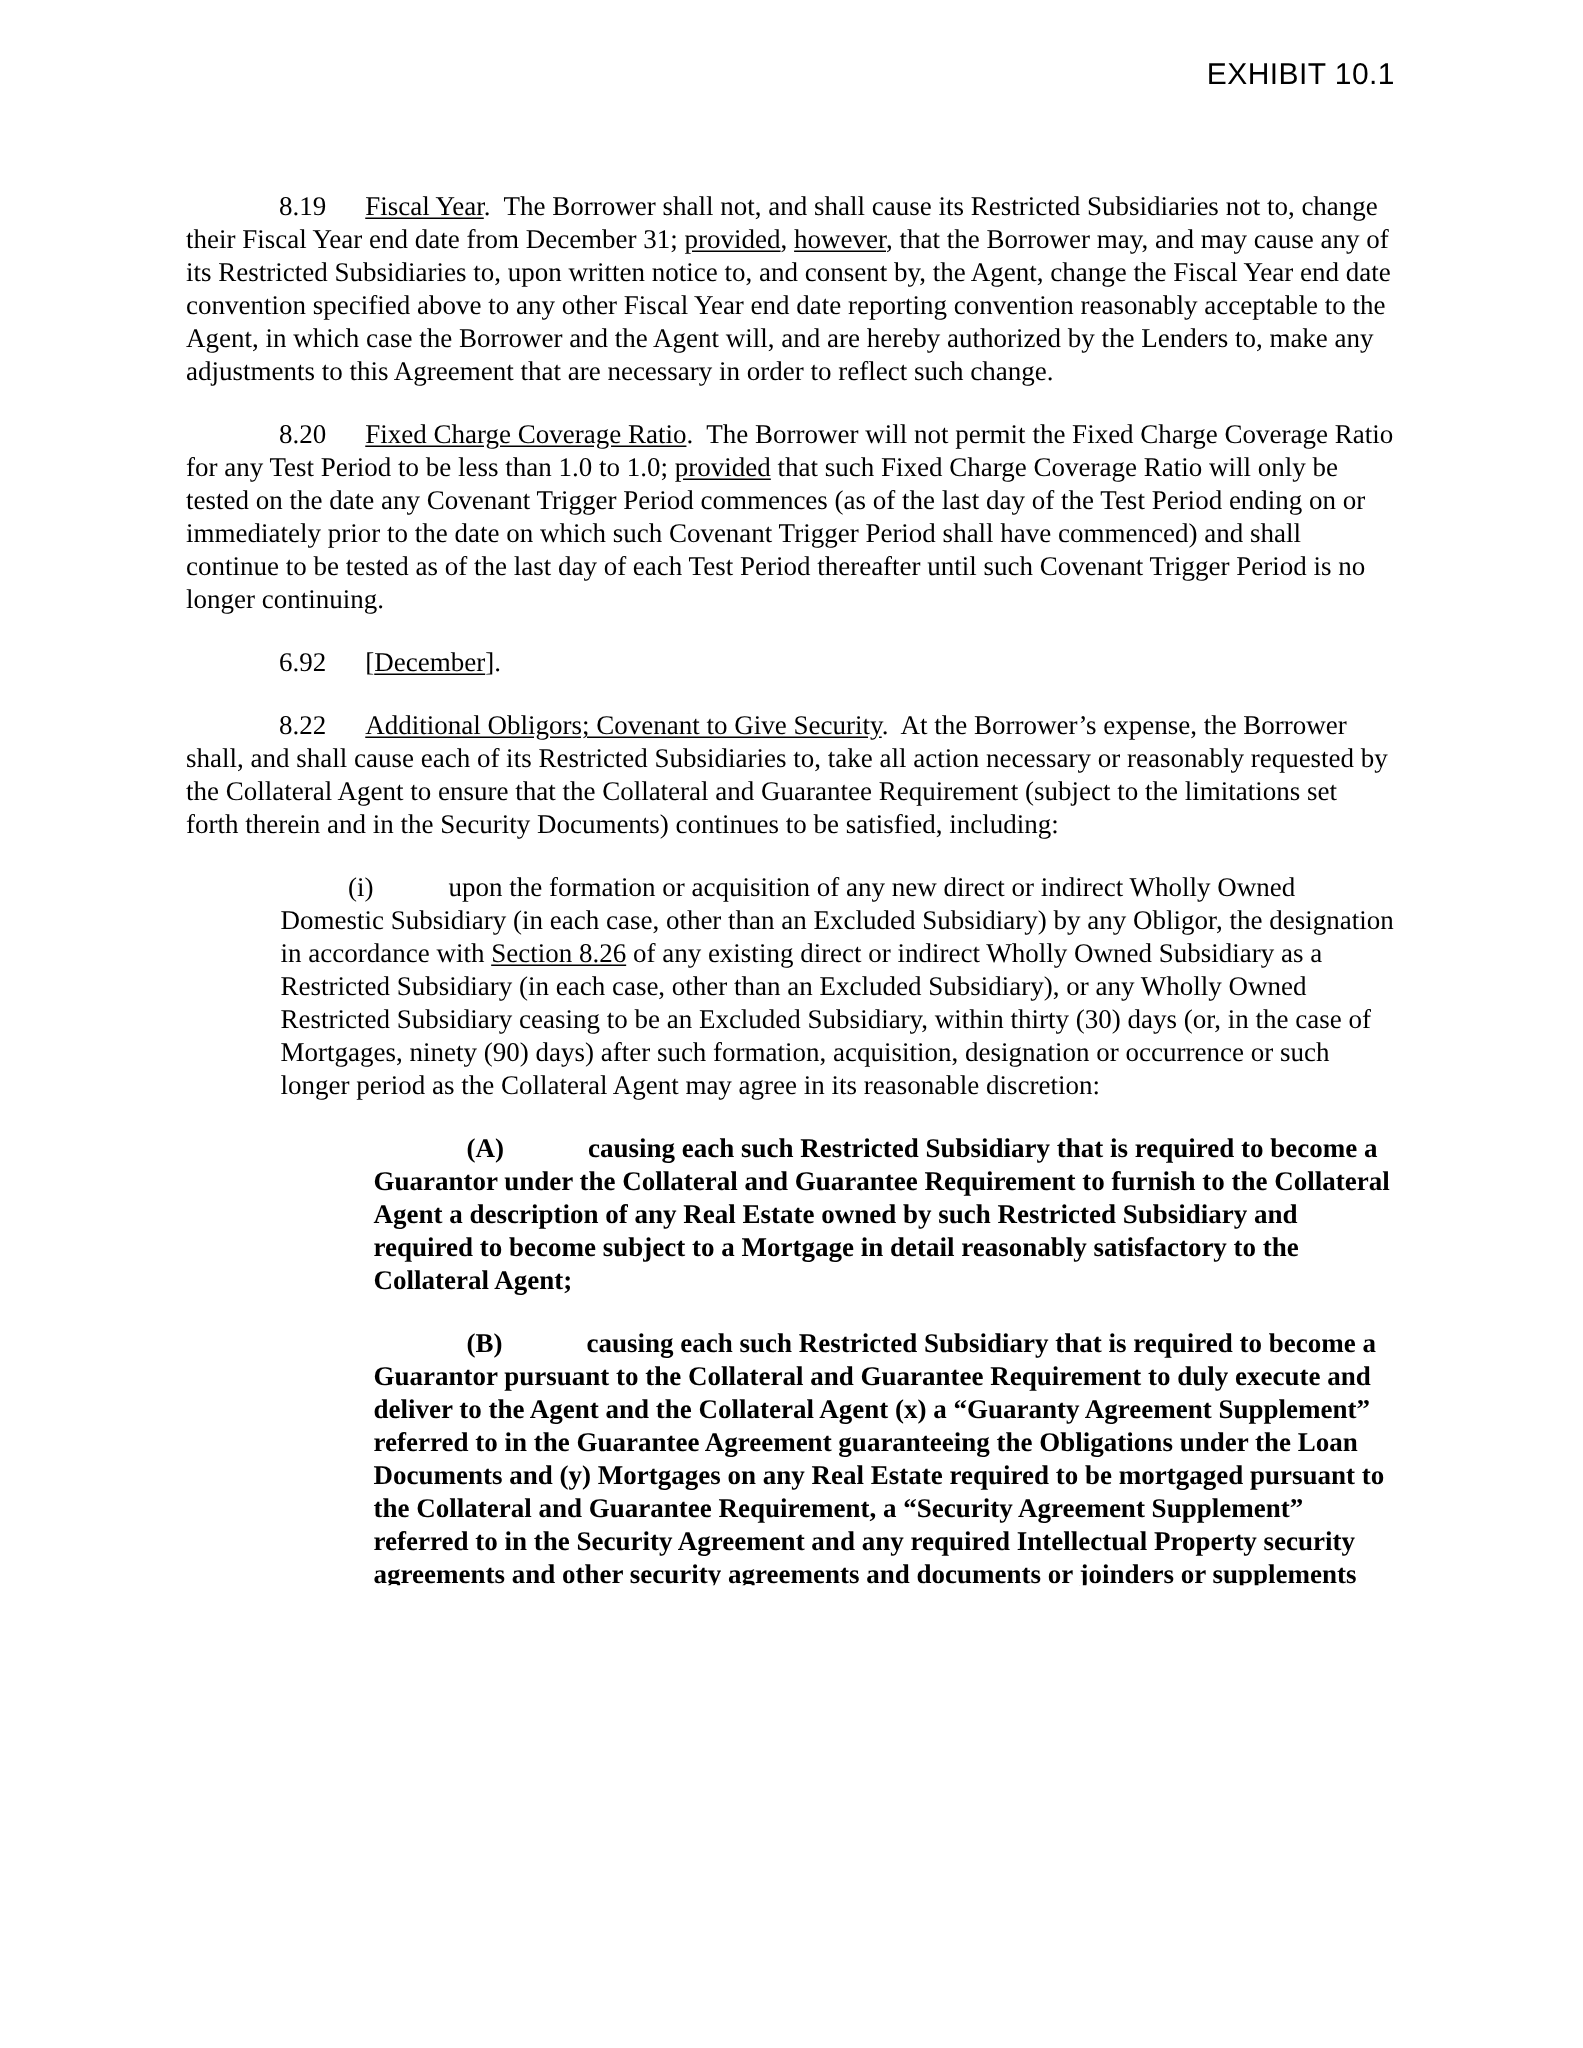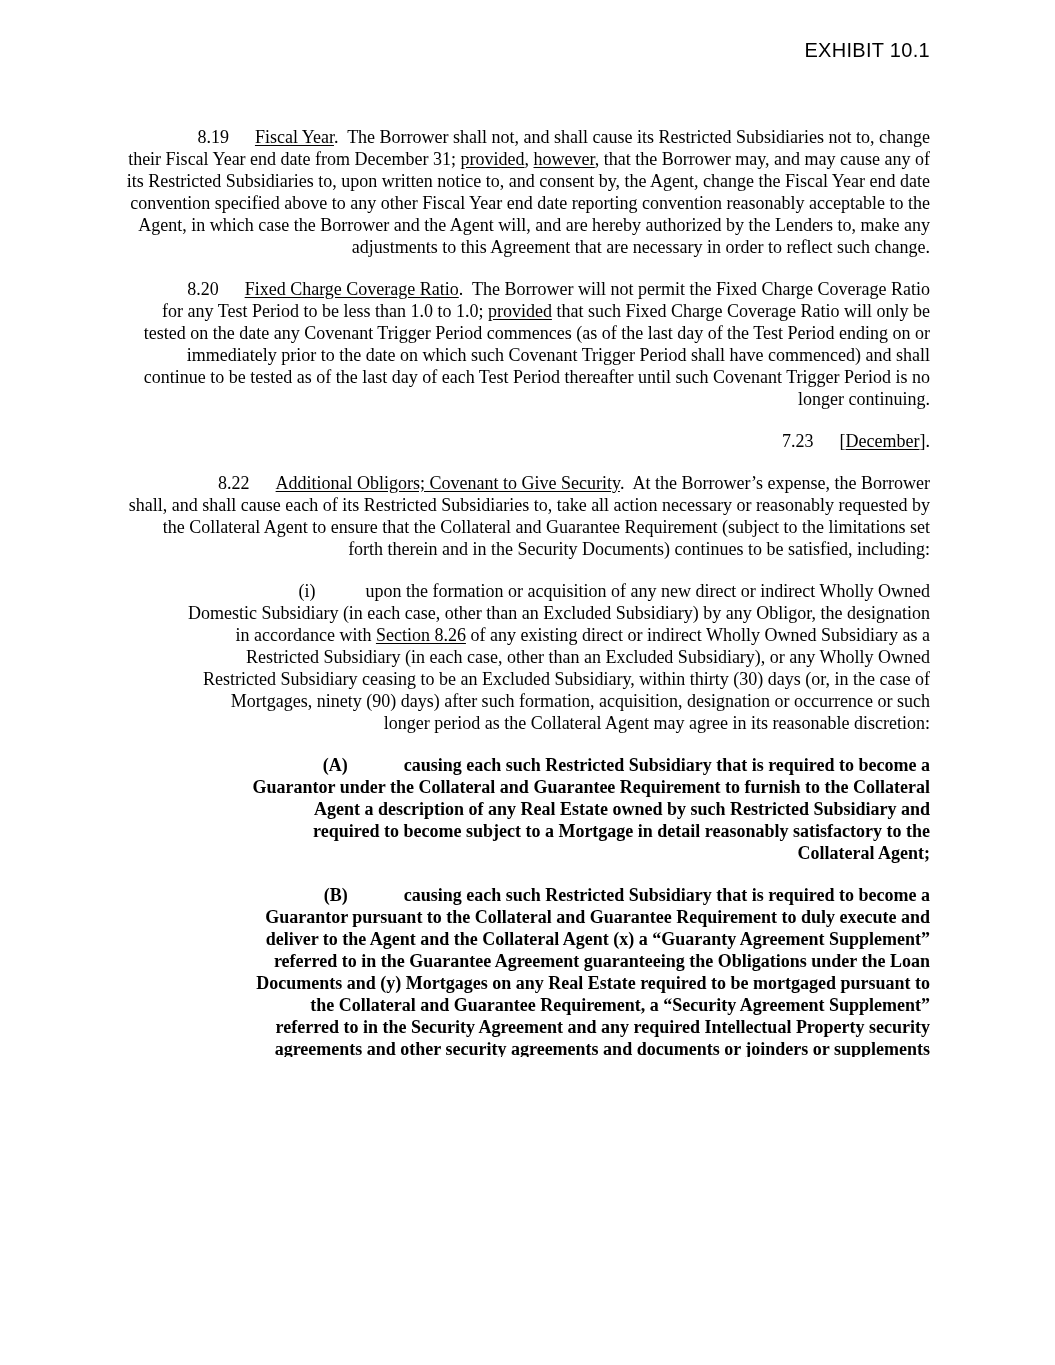--- a/index.html
+++ b/index.html
@@ -25,21 +25,20 @@
     text-align: right;
     font-family: "Liberation Sans", "DejaVu Sans", sans-serif;
     font-size: 20px;
     line-height: 24px;
     letter-spacing: 0.3px;
     margin: 0 0 64px 0;
   }
   .para {
     margin: 0 0 20px 0;
     white-space: pre-wrap;
-    text-align: right;
   }
   .lvl0 { text-indent: 62px; }
   .lvl1 { margin-left: 63px;  text-indent: 45px; }
   .lvl2 { margin-left: 125px; text-indent: 62px; font-weight: bold; }
   .u { text-decoration: underline; text-underline-offset: 2px; }
   .tab { display: inline-block; }
   .lvl0 .tab { width: 26px; }
   .lvl1 .tab { width: 50px; }
   .lvl2 .tab { width: 56px; }
   .page-number {
@@ -54,21 +53,21 @@
 </style>
 </head>
 <body>
 
 <div class="page">
   <div class="doc-header">EXHIBIT 10.1</div>
 
   <div>
       <p class="para lvl0"><span>8.19</span><span class="tab"></span><span class="u">Fiscal Year</span><span>.  The Borrower shall not, and shall cause its Restricted Subsidiaries not to, change their Fiscal Year end date from December 31; </span><span class="u">provided</span><span>, </span><span class="u">however</span><span>, that the Borrower may, and may cause any of its Restricted Subsidiaries to, upon written notice to, and consent by, the Agent, change the Fiscal Year end date convention specified above to any other Fiscal Year end date reporting convention reasonably acceptable to the Agent, in which case the Borrower and the Agent will, and are hereby authorized by the Lenders to, make any adjustments to this Agreement that are necessary in order to reflect such change.</span></p>
       <p class="para lvl0"><span>8.20</span><span class="tab"></span><span class="u">Fixed Charge Coverage Ratio</span><span>.  The Borrower will not permit the Fixed Charge Coverage Ratio for any Test Period to be less than 1.0 to 1.0; </span><span class="u">provided</span><span> that such Fixed Charge Coverage Ratio will only be tested on the date any Covenant Trigger Period commences (as of the last day of the Test Period ending on or immediately prior to the date on which such Covenant Trigger Period shall have commenced) and shall continue to be tested as of the last day of each Test Period thereafter until such Covenant Trigger Period is no longer continuing.</span></p>
-      <p class="para lvl0"><span>7.23</span><span class="tab"></span><span>[</span><span class="u">December</span><span>].</span></p>
+      <p class="para lvl0"><span>6.92</span><span class="tab"></span><span>[</span><span class="u">December</span><span>].</span></p>
       <p class="para lvl0"><span>8.22</span><span class="tab"></span><span class="u">Additional Obligors; Covenant to Give Security</span><span>.  At the Borrower’s expense, the Borrower shall, and shall cause each of its Restricted Subsidiaries to, take all action necessary or reasonably requested by the Collateral Agent to ensure that the Collateral and Guarantee Requirement (subject to the limitations set forth therein and in the Security Documents) continues to be satisfied, including:</span></p>
       <p class="para lvl1"><span>(i)</span><span class="tab"></span><span>upon the formation or acquisition of any new direct or indirect Wholly Owned Domestic Subsidiary (in each case, other than an Excluded Subsidiary) by any Obligor, the designation in accordance with </span><span class="u">Section 8.26</span><span> of any existing direct or indirect Wholly Owned Subsidiary as a Restricted Subsidiary (in each case, other than an Excluded Subsidiary), or any Wholly Owned Restricted Subsidiary ceasing to be an Excluded Subsidiary, within thirty (30) days (or, in the case of Mortgages, ninety (90) days) after such formation, acquisition, designation or occurrence or such longer period as the Collateral Agent may agree in its reasonable discretion:</span></p>
       <p class="para lvl2"><span>(A)</span><span class="tab"></span><span>causing each such Restricted Subsidiary that is required to become a Guarantor under the Collateral and Guarantee Requirement to furnish to the Collateral Agent a description of any Real Estate owned by such Restricted Subsidiary and required to become subject to a Mortgage in detail reasonably satisfactory to the Collateral Agent;</span></p>
       <p class="para lvl2"><span>(B)</span><span class="tab"></span><span>causing each such Restricted Subsidiary that is required to become a Guarantor pursuant to the Collateral and Guarantee Requirement to duly execute and deliver to the Agent and the Collateral Agent (x) a “Guaranty Agreement Supplement” referred to in the Guarantee Agreement guaranteeing the Obligations under the Loan Documents and (y) Mortgages on any Real Estate required to be mortgaged pursuant to the Collateral and Guarantee Requirement, a “Security Agreement Supplement” referred to in the Security Agreement and any required Intellectual Property security agreements and other security agreements and documents or joinders or supplements thereto (consistent with the Security Agreement and other Security Documents in effect on the Restatement Effective Date), as reasonably requested by and in form and substance reasonably satisfactory to the Collateral Agent, in each case of this </span><span class="u">clause (y)</span><span>, granting the Collateral Agent’s Liens required by the Collateral and Guarantee Requirement;</span></p>
     </div>
 
   <div class="page-number">128</div>
 </div>
 
 </body></html>

